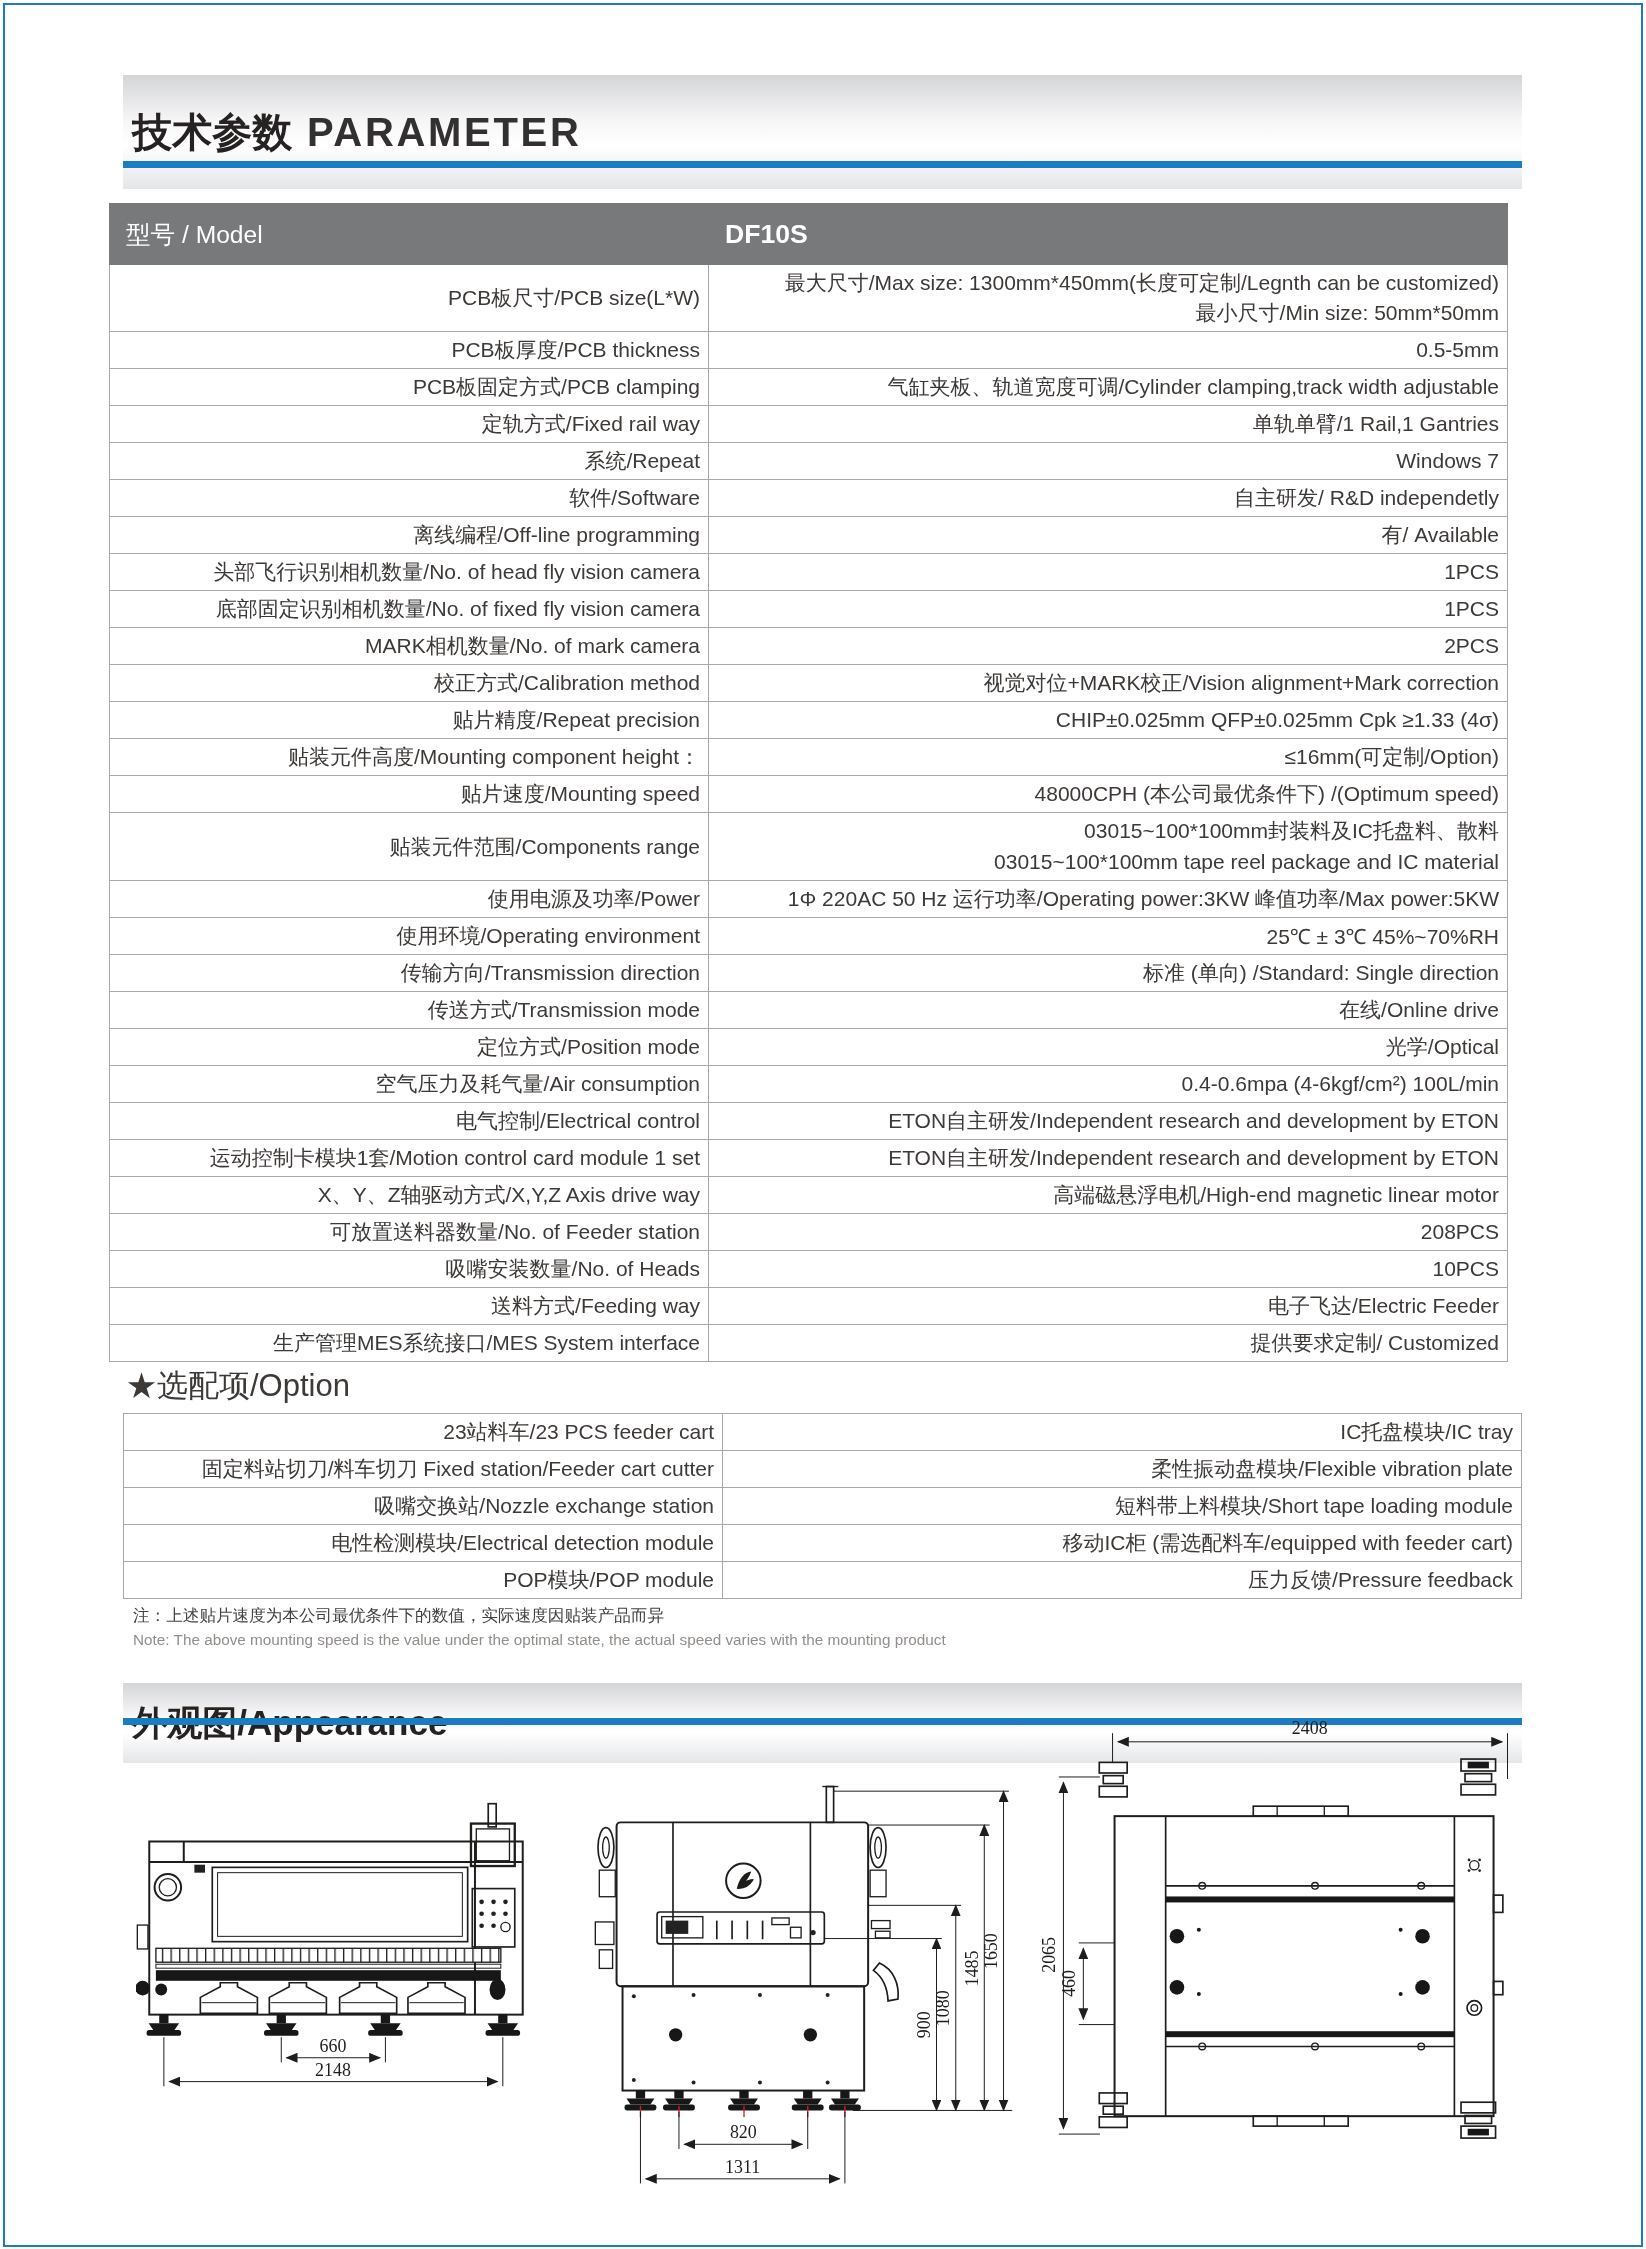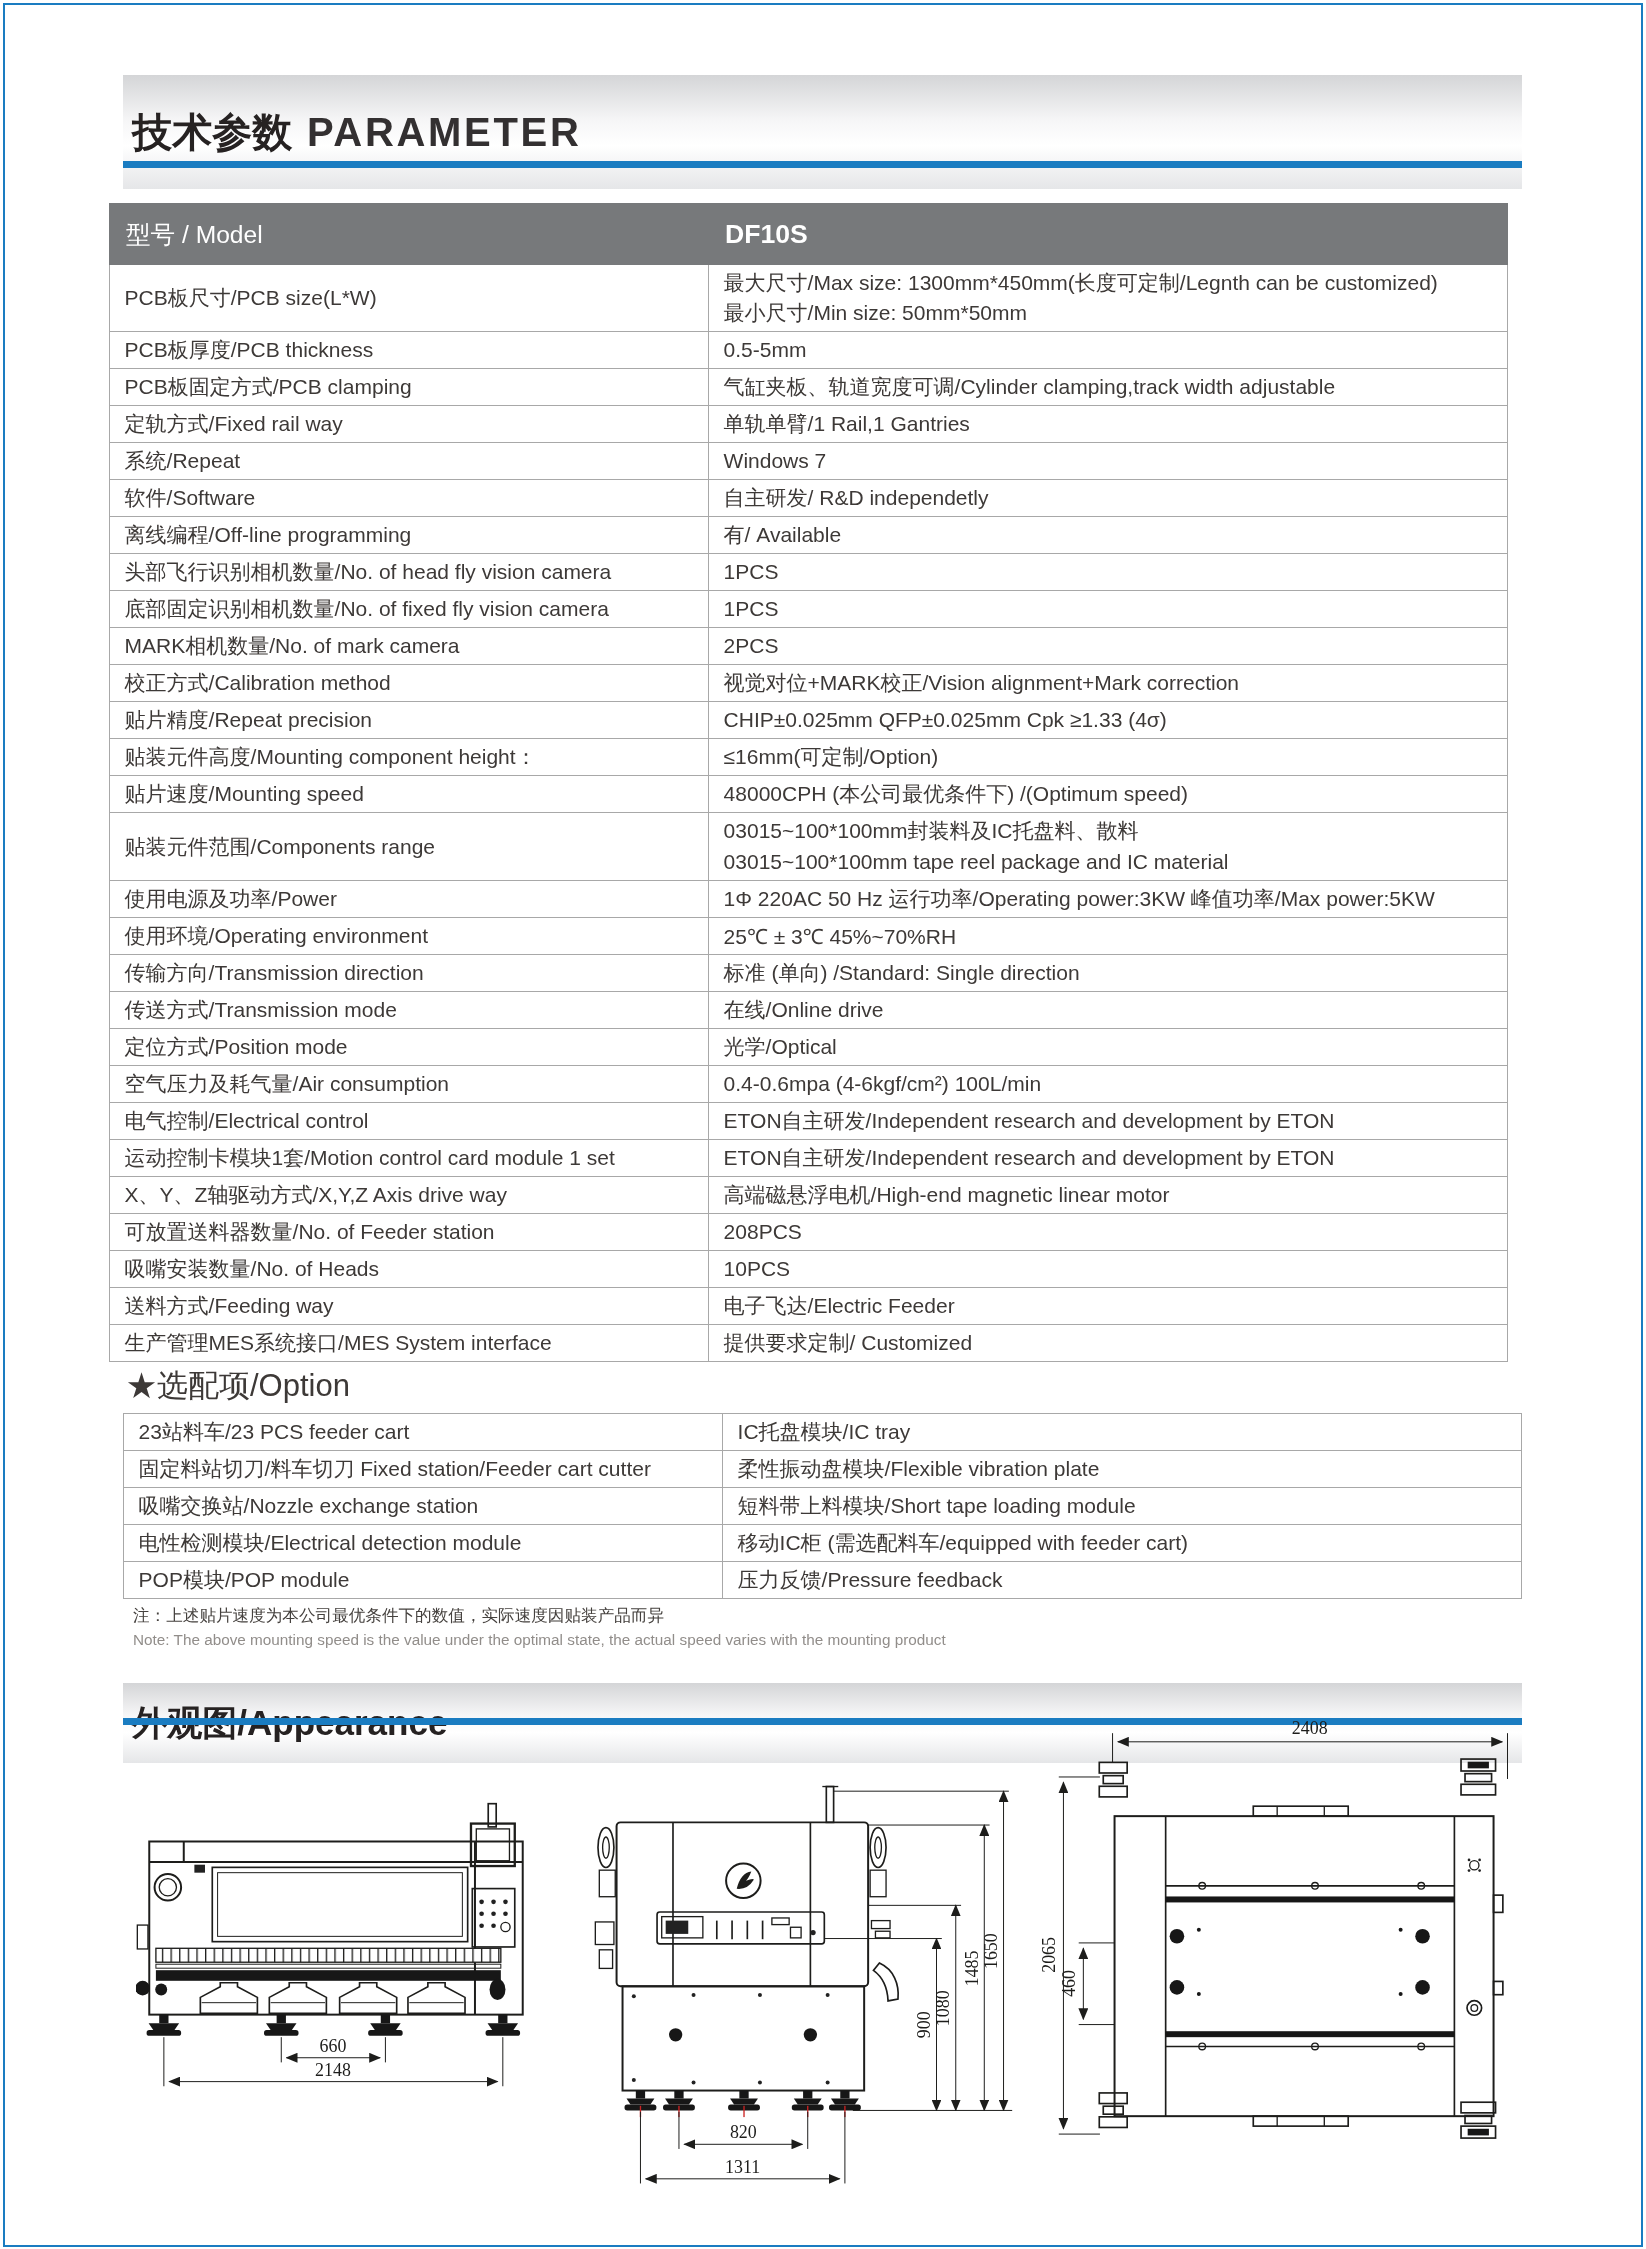--- a/index.html
+++ b/index.html
@@ -18,21 +18,21 @@
   .band2 .ttl2{margin:0;padding-left:9.3px;font-size:35px;font-weight:bold;color:#262222;}
   .bar{position:absolute;left:123px;width:1399px;height:7.3px;background:#1a7cc1;}
   .bar1{top:161px;}
   .bar2{top:1718px;}
 
   
   .spec{position:absolute;border-collapse:collapse;table-layout:fixed;width:1399px;background:#fff;}
   #spec-table{left:109px;top:203px;}
   #option-table{left:123px;top:1413px;}
   .spec td{border:1.3px solid #a8a8a8;font-size:21px;color:#3d3937;padding:2.7px 8px 2.7px 14.6px;vertical-align:middle;}
-  .spec tbody tr{height:37px;}
+  .spec tbody tr{height:37px;text-align:right;}
   .spec thead tr{height:61px;}
   .spec th{background:#77797b;color:#ffffff;text-align:left;padding-left:16px;
            font-size:24.6px;font-weight:normal;border:1.3px solid #77797b;}
   th.hv{font-weight:bold;font-size:26.6px;}
   .vline{line-height:30.5px;}
 
   .option-label{position:absolute;left:126px;top:1365px;font-size:31px;color:#3d3937;}
   .note1{position:absolute;left:133px;top:1605px;font-size:16.6px;color:#45413e;}
   .note2{position:absolute;left:133px;top:1631px;font-size:15.3px;color:#918d8a;}
 

